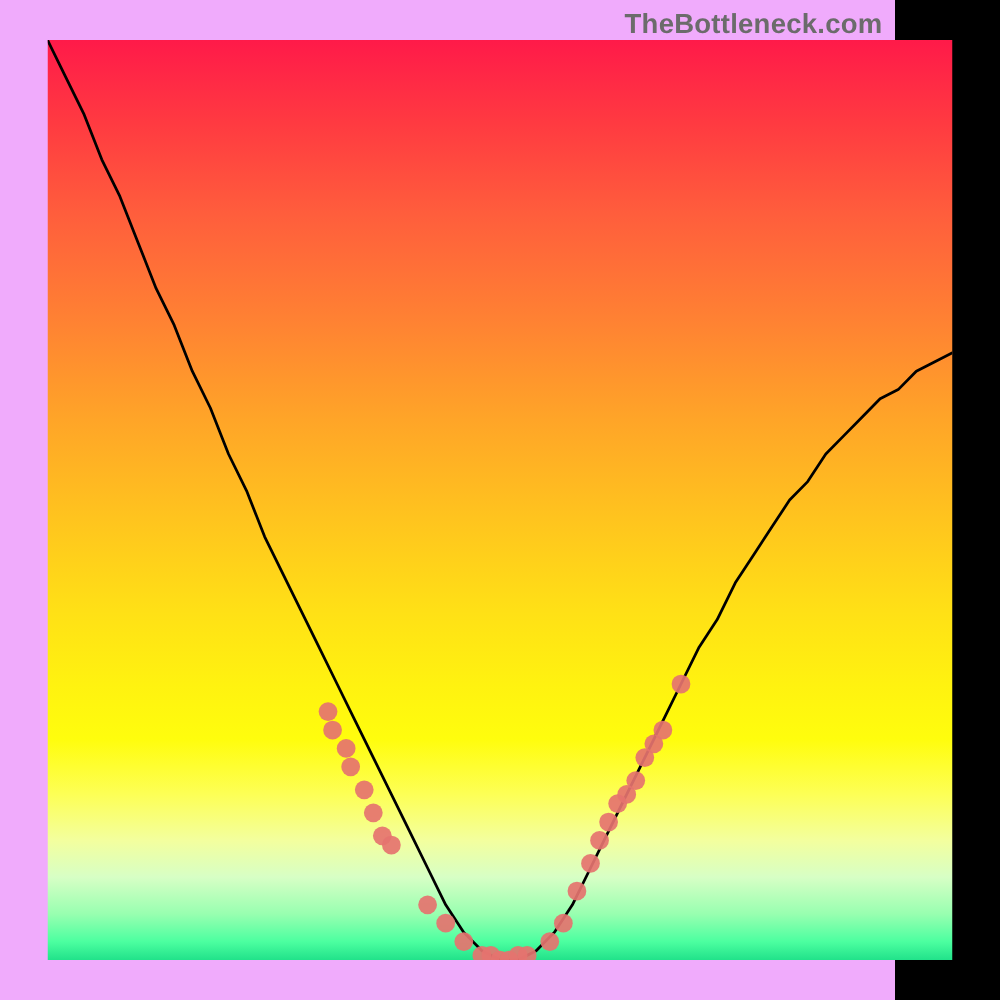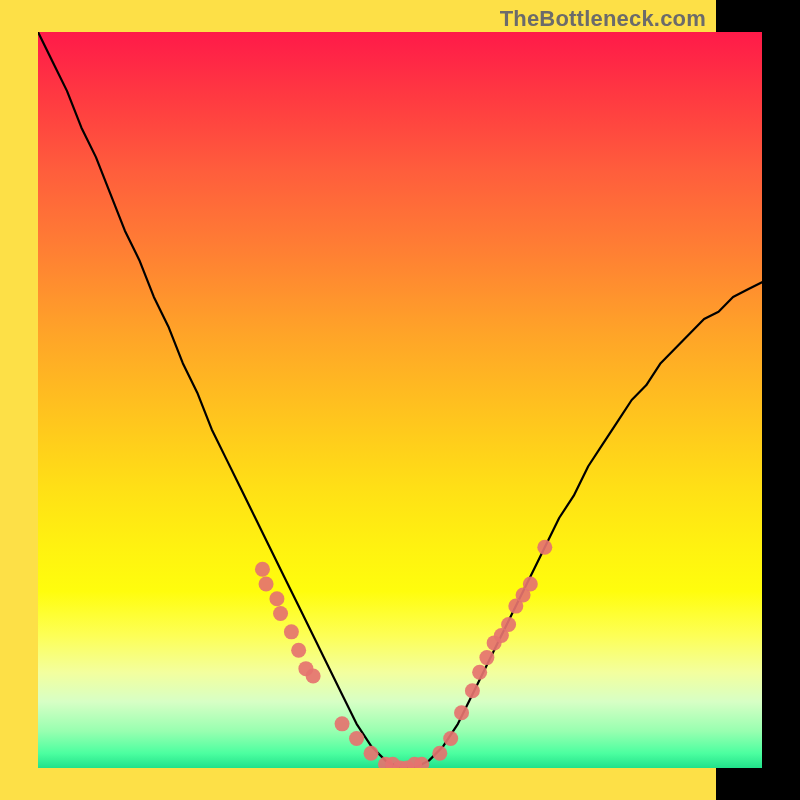--- a/index.html
+++ b/index.html
@@ -9,21 +9,21 @@
     height: 800px;
     background: #000;
     overflow: hidden;
   }
   .frame {
     position: absolute;
     left: 0;
     top: 0;
     width: 716px;
     height: 800px;
-    background: #fde047;
+    background: #f0abfc;
   }
   .plot-area {
     position: absolute;
     left: 38px;
     top: 32px;
     width: 724px;
     height: 736px;
     overflow: hidden;
   }
   .gradient {

